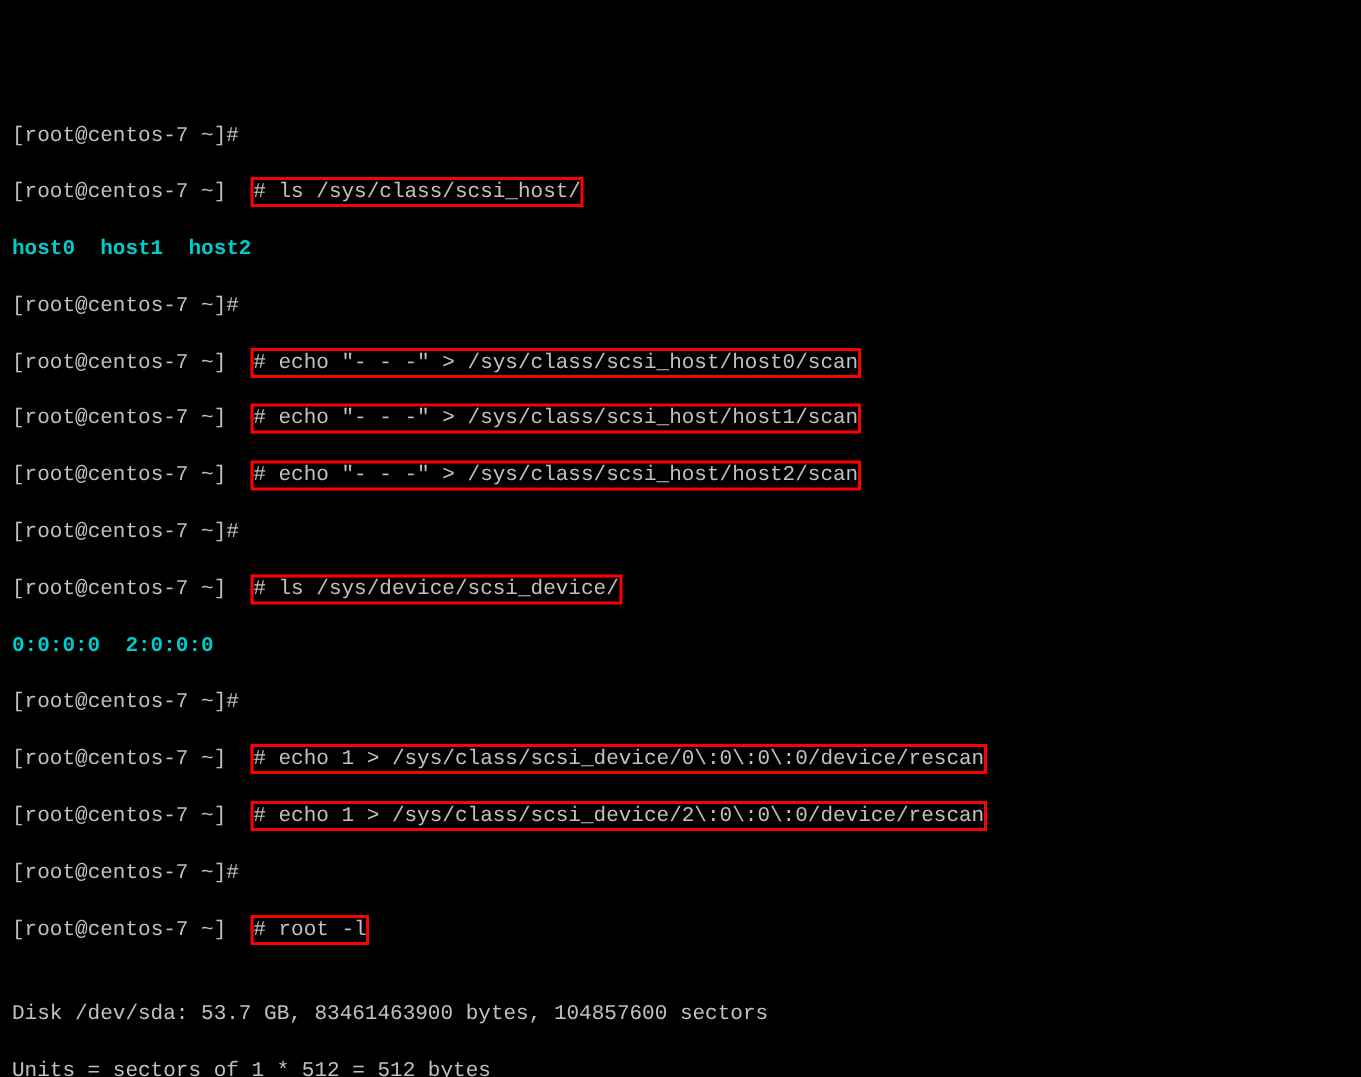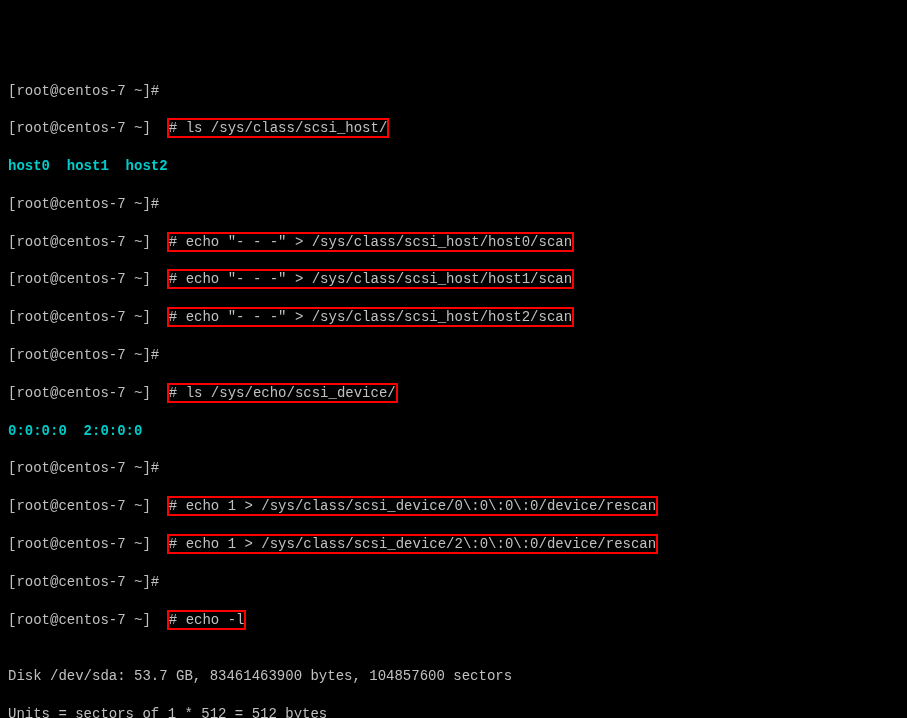--- a/index.html
+++ b/index.html
@@ -29,27 +29,27 @@
 
 
 <span class="line"><span>[</span><span>root</span><span>@</span><span>centos-7</span><span> ~</span><span>]</span><span>#</span><span></span></span>
 <span class="line"><span>[</span><span>root</span><span>@</span><span>centos-7</span><span> ~</span><span>]</span><span class="redbox"><span>#</span><span> ls /sys/class/scsi_host/</span></span></span>
 <span class="line cyan">host0  host1  host2</span>
 <span class="line"><span>[</span><span>root</span><span>@</span><span>centos-7</span><span> ~</span><span>]</span><span>#</span><span></span></span>
 <span class="line"><span>[</span><span>root</span><span>@</span><span>centos-7</span><span> ~</span><span>]</span><span class="redbox"><span>#</span><span> echo "- - -" &gt; /sys/class/scsi_host/host0/scan</span></span></span>
 <span class="line"><span>[</span><span>root</span><span>@</span><span>centos-7</span><span> ~</span><span>]</span><span class="redbox"><span>#</span><span> echo "- - -" &gt; /sys/class/scsi_host/host1/scan</span></span></span>
 <span class="line"><span>[</span><span>root</span><span>@</span><span>centos-7</span><span> ~</span><span>]</span><span class="redbox"><span>#</span><span> echo "- - -" &gt; /sys/class/scsi_host/host2/scan</span></span></span>
 <span class="line"><span>[</span><span>root</span><span>@</span><span>centos-7</span><span> ~</span><span>]</span><span>#</span><span></span></span>
-<span class="line"><span>[</span><span>root</span><span>@</span><span>centos-7</span><span> ~</span><span>]</span><span class="redbox"><span>#</span><span> ls /sys/echo/scsi_device/</span></span></span>
+<span class="line"><span>[</span><span>root</span><span>@</span><span>centos-7</span><span> ~</span><span>]</span><span class="redbox"><span>#</span><span> ls /sys/device/scsi_device/</span></span></span>
 <span class="line cyan">0:0:0:0  2:0:0:0</span>
 <span class="line"><span>[</span><span>root</span><span>@</span><span>centos-7</span><span> ~</span><span>]</span><span>#</span><span></span></span>
 <span class="line"><span>[</span><span>root</span><span>@</span><span>centos-7</span><span> ~</span><span>]</span><span class="redbox"><span>#</span><span> echo 1 &gt; /sys/class/scsi_device/0\:0\:0\:0/device/rescan</span></span></span>
 <span class="line"><span>[</span><span>root</span><span>@</span><span>centos-7</span><span> ~</span><span>]</span><span class="redbox"><span>#</span><span> echo 1 &gt; /sys/class/scsi_device/2\:0\:0\:0/device/rescan</span></span></span>
 <span class="line"><span>[</span><span>root</span><span>@</span><span>centos-7</span><span> ~</span><span>]</span><span>#</span><span></span></span>
-<span class="line"><span>[</span><span>root</span><span>@</span><span>centos-7</span><span> ~</span><span>]</span><span class="redbox"><span>#</span><span> echo -l</span></span></span>
+<span class="line"><span>[</span><span>root</span><span>@</span><span>centos-7</span><span> ~</span><span>]</span><span class="redbox"><span>#</span><span> root -l</span></span></span>
 <span class="line"></span>
 <span class="line">Disk /dev/sda: 53.7 GB, 83461463900 bytes, 104857600 sectors</span>
 <span class="line">Units = sectors of 1 * 512 = 512 bytes</span>
 
 
 
 
 <span class="line"></span>
 
 

